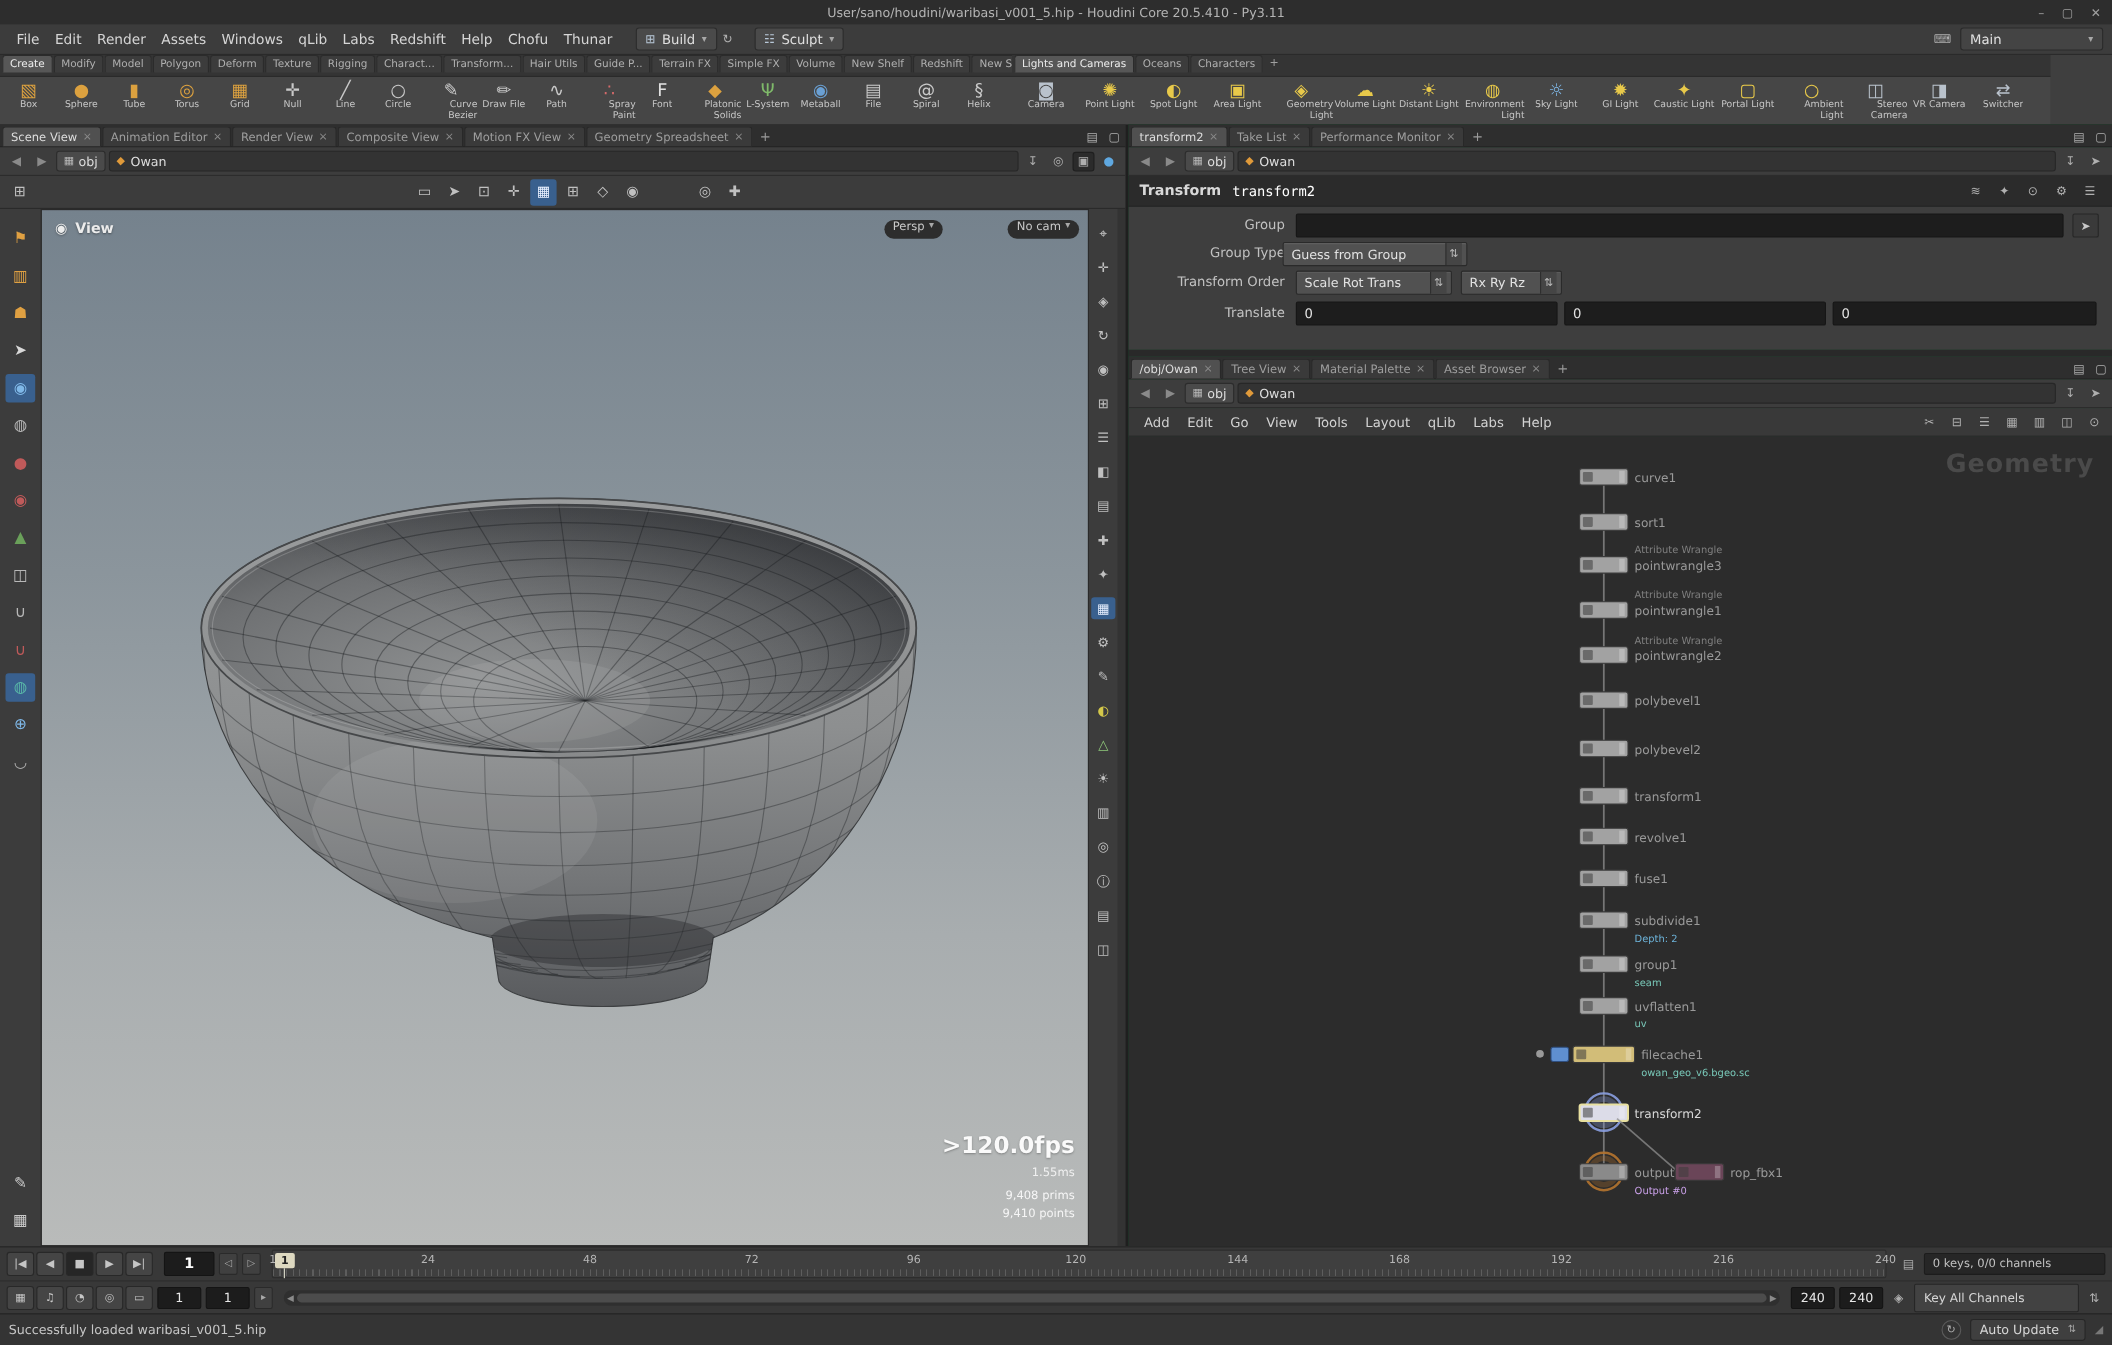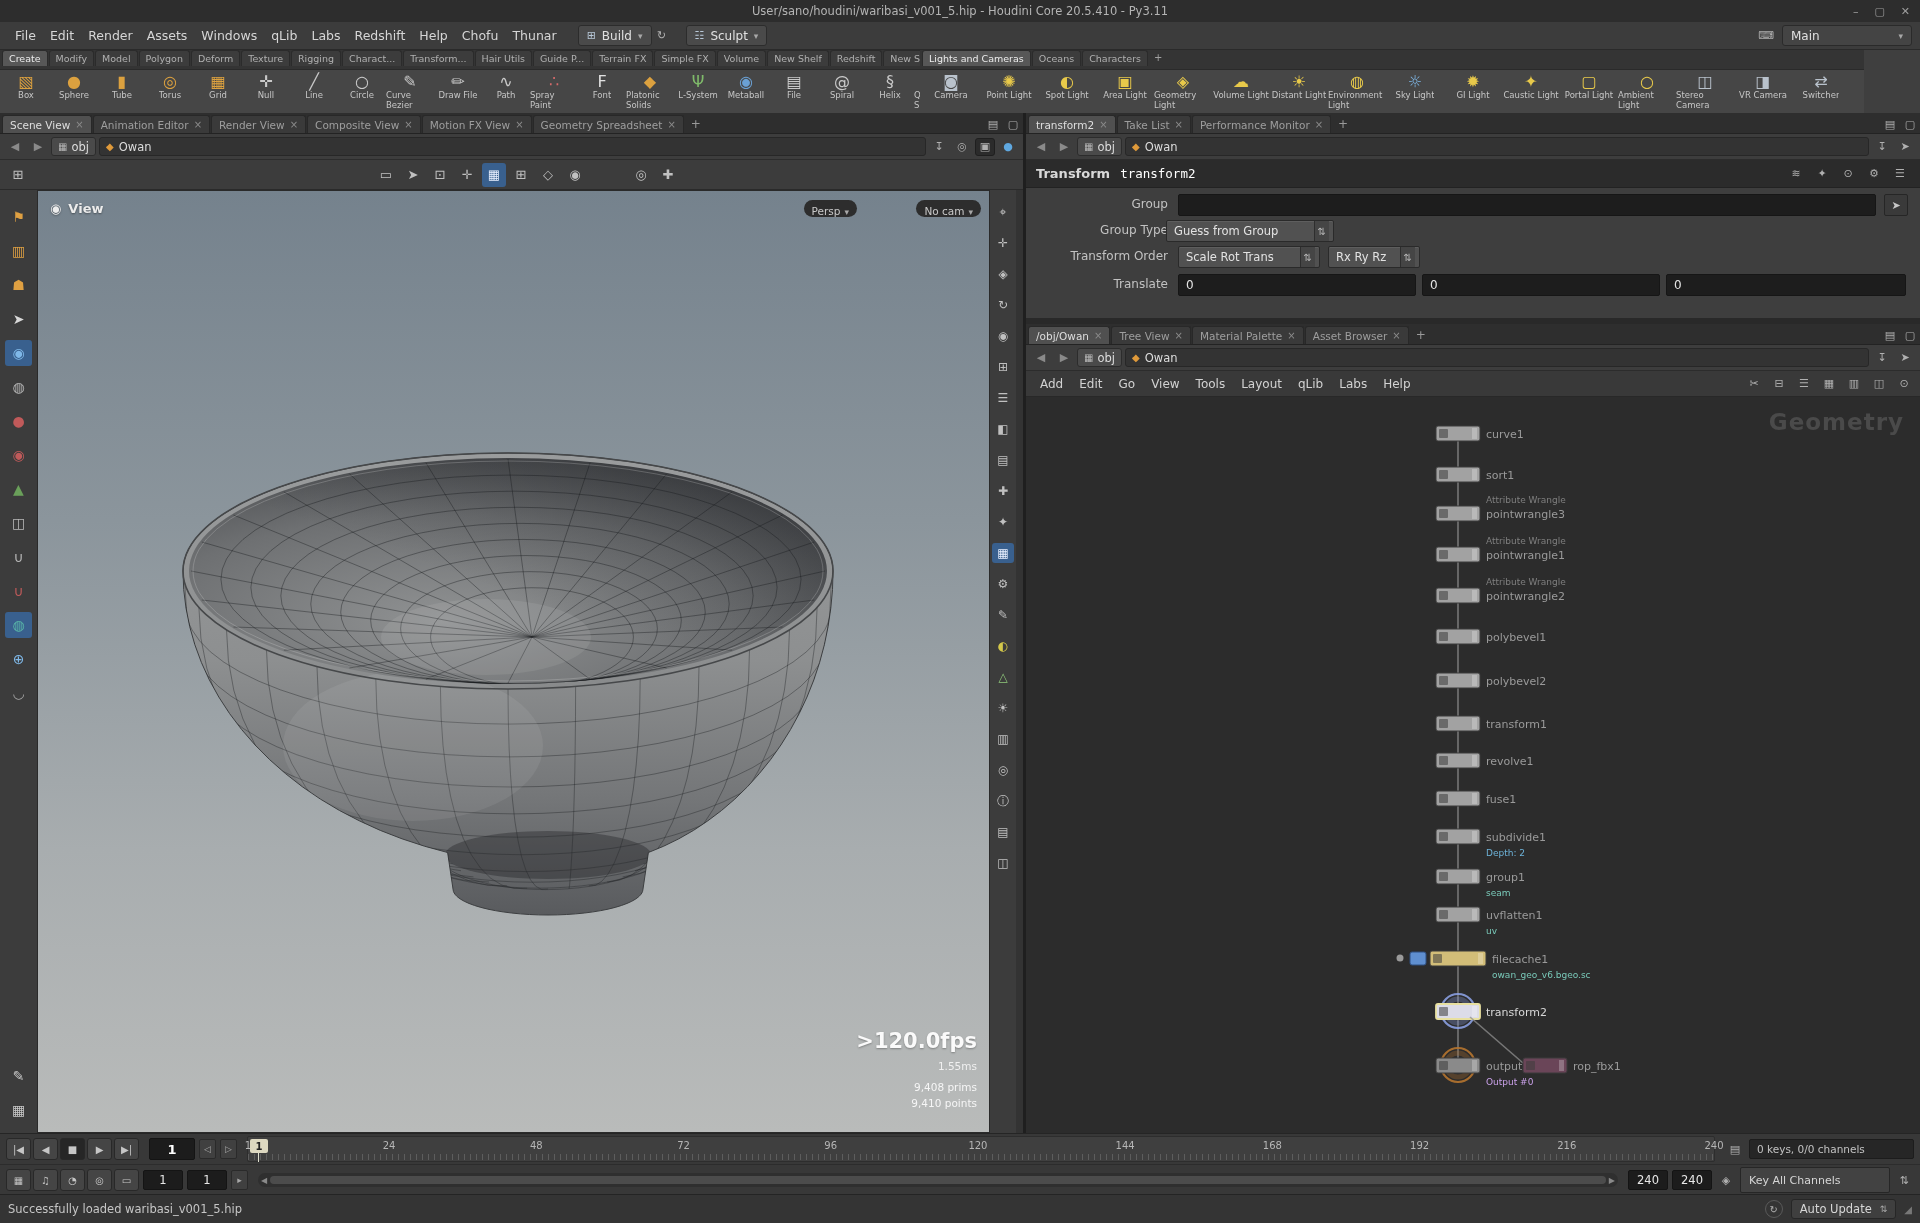--- a/index.html
+++ b/index.html
@@ -29,21 +29,21 @@
 #shelf-right{position:absolute;left:920px;top:0;width:944px;height:63px}
 #shelf-gap{position:absolute;left:973px;top:0;width:3px;height:63px;background:#282828}
 .shelftabs{display:flex;align-items:flex-start;height:20px;background:#343434;border-bottom:1px solid #2a2a2a;padding-left:2px}
 .stab{font-size:9.5px;color:#b0b0b0;padding:2px 6px;background:#3c3c3c;border:1px solid #2b2b2b;border-bottom:none;border-radius:3px 3px 0 0;margin-right:1px;white-space:nowrap}
 .stab.active{background:#575757;color:#ececec}
 .stabbtn{font-size:10px;color:#a0a0a0;padding:2px 5px}
 .shelftools{display:flex;height:43px;padding:1px 2px;background:#464646;overflow:hidden}
 .tool{width:48px;display:flex;flex-direction:column;align-items:center;padding-top:2px}
 #shelf-right .tool{width:58px}
 .ticn{font-size:16px;line-height:18px;height:18px}
-.tlbl{font-size:8.5px;line-height:9.5px;color:#c6c6c6;text-align:left;max-height:19px;overflow:hidden}
+.tlbl{font-size:8.5px;line-height:9.5px;color:#c6c6c6;text-align:right;max-height:19px;overflow:hidden}
 
 .panetabs{position:absolute;display:flex;align-items:flex-end;background:#2e2e2e;height:21px;border-bottom:1px solid #232323;padding-left:2px;width:100%}
 .ptab{display:flex;align-items:center;gap:5px;height:18px;padding:0 7px;background:#3a3a3a;color:#9e9e9e;font-size:10.5px;border-radius:3px 3px 0 0;margin-right:1px;border:1px solid #282828;border-bottom:none;white-space:nowrap}
 .ptab.active{background:#505050;color:#dedede}
 .ptx{font-size:10px;color:#8a8a8a}
 .ptadd{padding:0 6px 2px;color:#9a9a9a;font-size:12px}
 .ptfill{flex:1}
 
 .pathbar{position:absolute;display:flex;align-items:center;gap:3px;background:#3d3d3d;border-bottom:1px solid #2c2c2c;padding:0 5px;height:26px;width:100%}
 .chip{display:flex;align-items:center;gap:4px;background:#4a4a4a;border:1px solid #2c2c2c;border-radius:3px;height:19px;padding:0 6px;font-size:11.5px;color:#ddd}
@@ -62,21 +62,21 @@
 .vicn.vactive{background:#39608e;color:#e8f0ff}
 #vp-main{position:absolute;left:0;top:77px;width:1023px;height:943px;display:flex}
 #vp-left-toolbar{width:37px;background:#3c3c3c;display:flex;flex-direction:column;align-items:center;padding-top:14px;gap:8px}
 #vp-left-toolbar .vicn{width:27px;height:26px;font-size:14px}
 #vp-left-bottom{margin-top:auto;padding-bottom:10px;display:flex;flex-direction:column;gap:8px}
 #viewport{position:relative;width:953px;height:943px;background:linear-gradient(180deg,#75828d 0%,#8b959c 35%,#a8adaf 70%,#b9bbba 100%);border:1px solid #2a2a2a;overflow:hidden}
 #vp-right-toolbar{width:26px;background:#3c3c3c;display:flex;flex-direction:column;align-items:center;padding-top:12px;gap:11px}
 #vp-right-toolbar .vicn{width:22px;height:20px;font-size:12px}
 #vp-gutter{width:7px;background:#333}
 #vp-view-label{position:absolute;left:12px;top:10px;display:flex;gap:7px;align-items:center;color:#ececec;font-size:13px;font-weight:bold;text-shadow:0 1px 2px rgba(0,0,0,.4)}
-.vpill{position:absolute;top:9px;height:17px;background:#2d2d2d;border-radius:9px;color:#c9c9c9;font-size:10.5px;display:flex;align-items:flex-end;gap:4px;padding:0 8px}
+.vpill{position:absolute;top:9px;height:17px;background:#2d2d2d;border-radius:9px;color:#c9c9c9;font-size:10.5px;display:flex;align-items:flex-start;gap:4px;padding:0 8px}
 #persp-pill{right:132px}
 #cam-pill{right:8px}
 #fps{position:absolute;right:12px;top:838px;font-size:21px;font-weight:bold;color:#fafafa;text-shadow:0 1px 2px rgba(0,0,0,.3)}
 #ms{position:absolute;right:12px;top:869px;font-size:10.5px;color:#f0f0f0}
 #prims{position:absolute;right:12px;top:890px;font-size:10.5px;color:#f6f6f6}
 #points{position:absolute;right:12px;top:906px;font-size:10.5px;color:#f6f6f6}
 #vp-help{position:absolute;left:6px;top:884px;font-size:10.5px;color:#2b2e30;line-height:17px;max-width:880px}
 
 #right-pane{position:absolute;left:1026px;top:113px;width:894px;height:1020px;background:#14532d}
 #panetabs-right{top:0}

